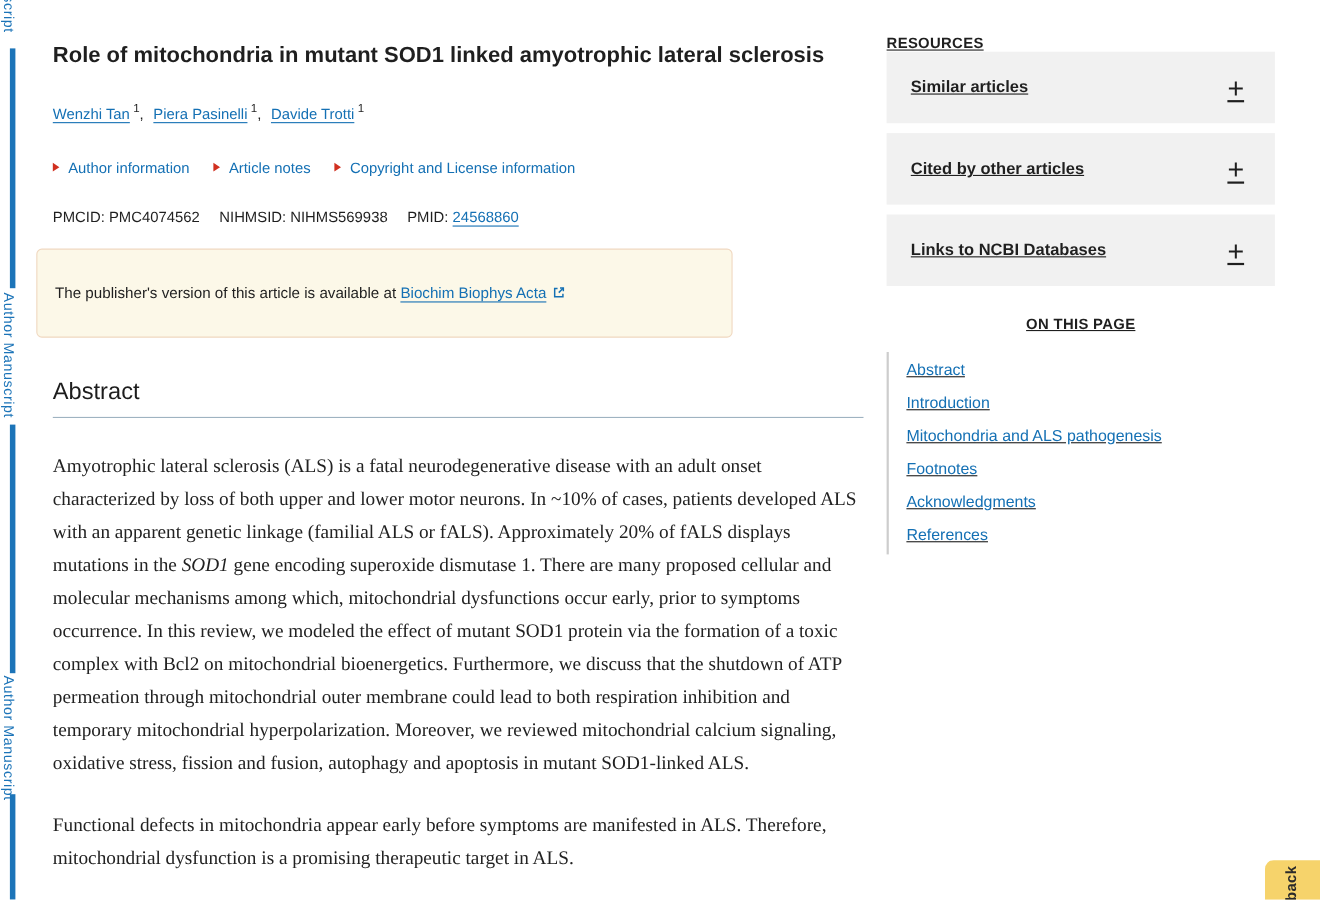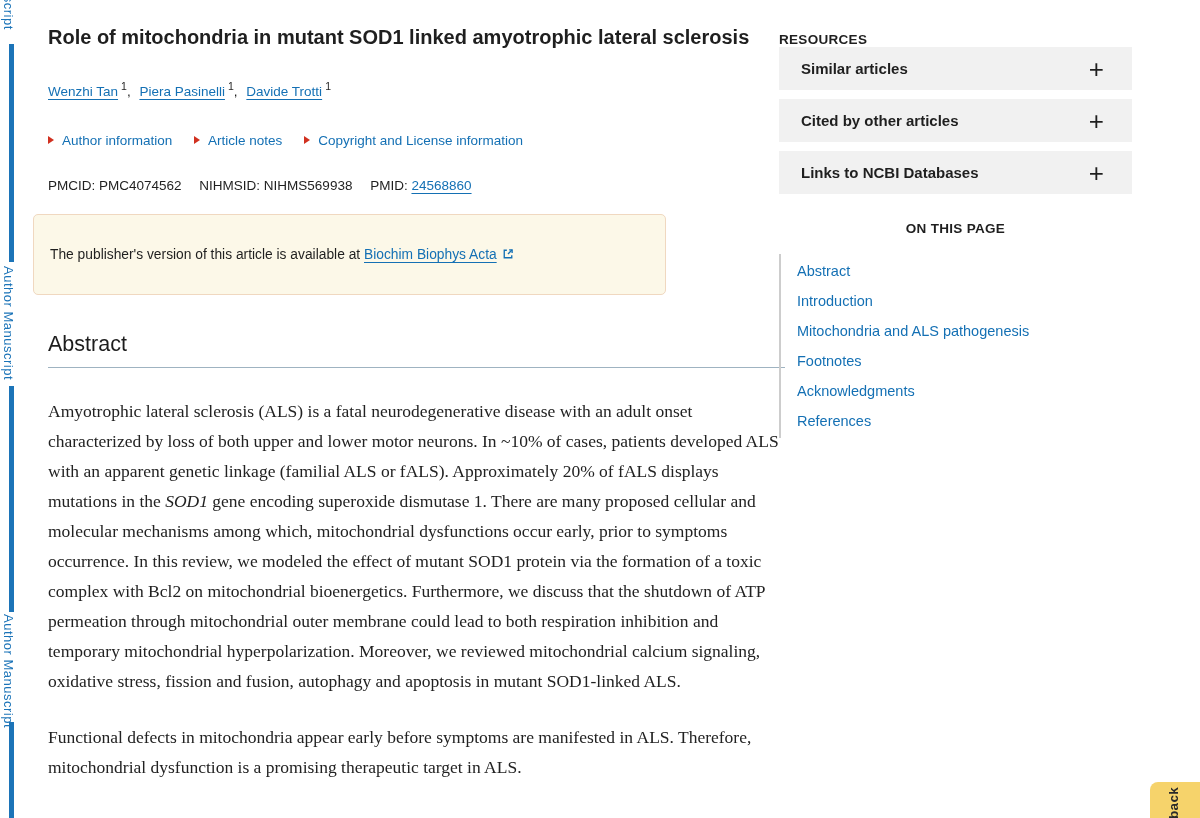--- a/index.html
+++ b/index.html
@@ -19,21 +19,21 @@
   .seg-mid { top:266px; }
   .seg-bottom { top:614px; }
   .rail-line { position:absolute; left:9px; width:5px; background:#1c74b8; }
   .line-1 { top:44px;  height:218px; }
   .line-2 { top:386px; height:226px; }
   .line-3 { top:722px; height:96px; }
 
   
   .main { position:absolute; left:48px; top:0; width:737px; }
   h1.article-title {
-    margin-top:24px; font-size:20px; font-weight:700; line-height:27px;
+    margin-top:37px; font-size:20px; font-weight:700; line-height:27px;
     color:#1f1f1f; white-space:nowrap;
   }
   .authors { margin-top:22px; font-size:13.5px; line-height:26px; }
   .authors a { color:#1470b4; text-decoration:underline; text-underline-offset:3px; }
   .authors sup { font-size:10.5px; margin-left:3px; color:#1f1f1f; }
   .authors .sep { margin-right:5px; color:#1f1f1f; }
 
   .info-links { margin-top:28px; font-size:13.5px; }
   .info-link { color:#1470b4; text-decoration:none; margin-right:18px; }
   .tri {
@@ -60,24 +60,24 @@
   h2.intro { margin-top:32px; border-bottom:none; }
 
   p.serif {
     font-family:"Liberation Serif","DejaVu Serif",serif;
     font-size:17.5px; line-height:30px; color:#222; margin-top:28px;
   }
   p.serif + p.serif { margin-top:26px; }
   p.serif i { font-style:italic; }
 
   
-  .sidebar { position:absolute; left:779px; top:0; width:353px; }
+  .sidebar { position:absolute; left:806px; top:0; width:353px;text-decoration:underline; }
   .side-label { margin-top:32px; font-size:13.5px; font-weight:700; letter-spacing:0.3px; color:#1f1f1f; }
   .accordion {
-    height:43px; background:#f1f1f1; margin-bottom:9px;
+    height:65px; background:#f1f1f1; margin-bottom:9px;
     display:flex; align-items:center; justify-content:space-between;
     padding:0 28px 0 22px; box-sizing:border-box; cursor:pointer;
   }
   .accordion:first-of-type { margin-top:15px; }
   .acc-label { font-size:15px; font-weight:700; color:#1f1f1f; }
   .plus { font-size:26px; font-weight:300; color:#1f1f1f; line-height:20px; }
   .otp { margin-top:27px;text-align:center; }
   .page-nav {
     margin-top:18px; border-left:2px solid #cdcdcd; padding:2px 0 2px 16px;
   }

